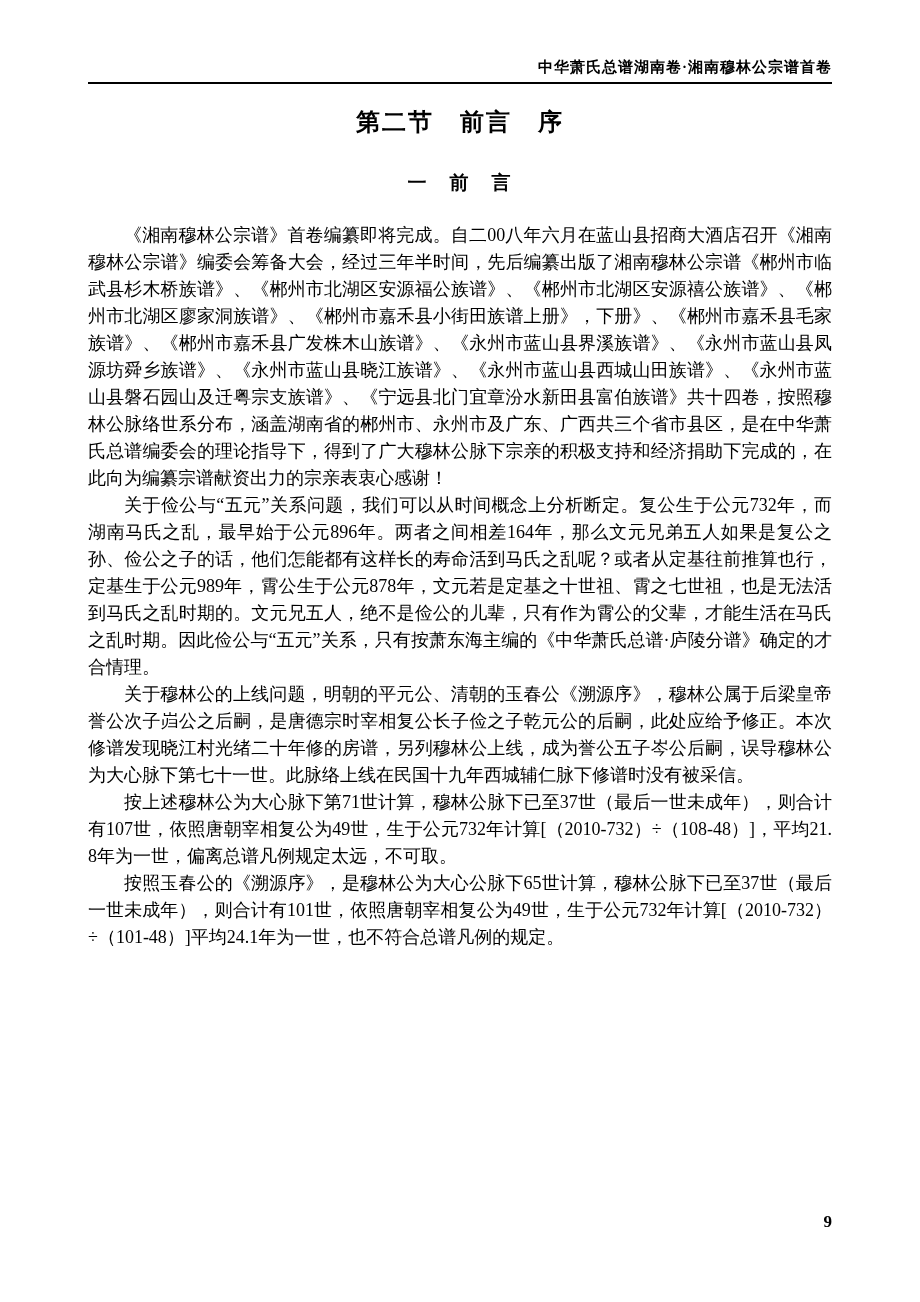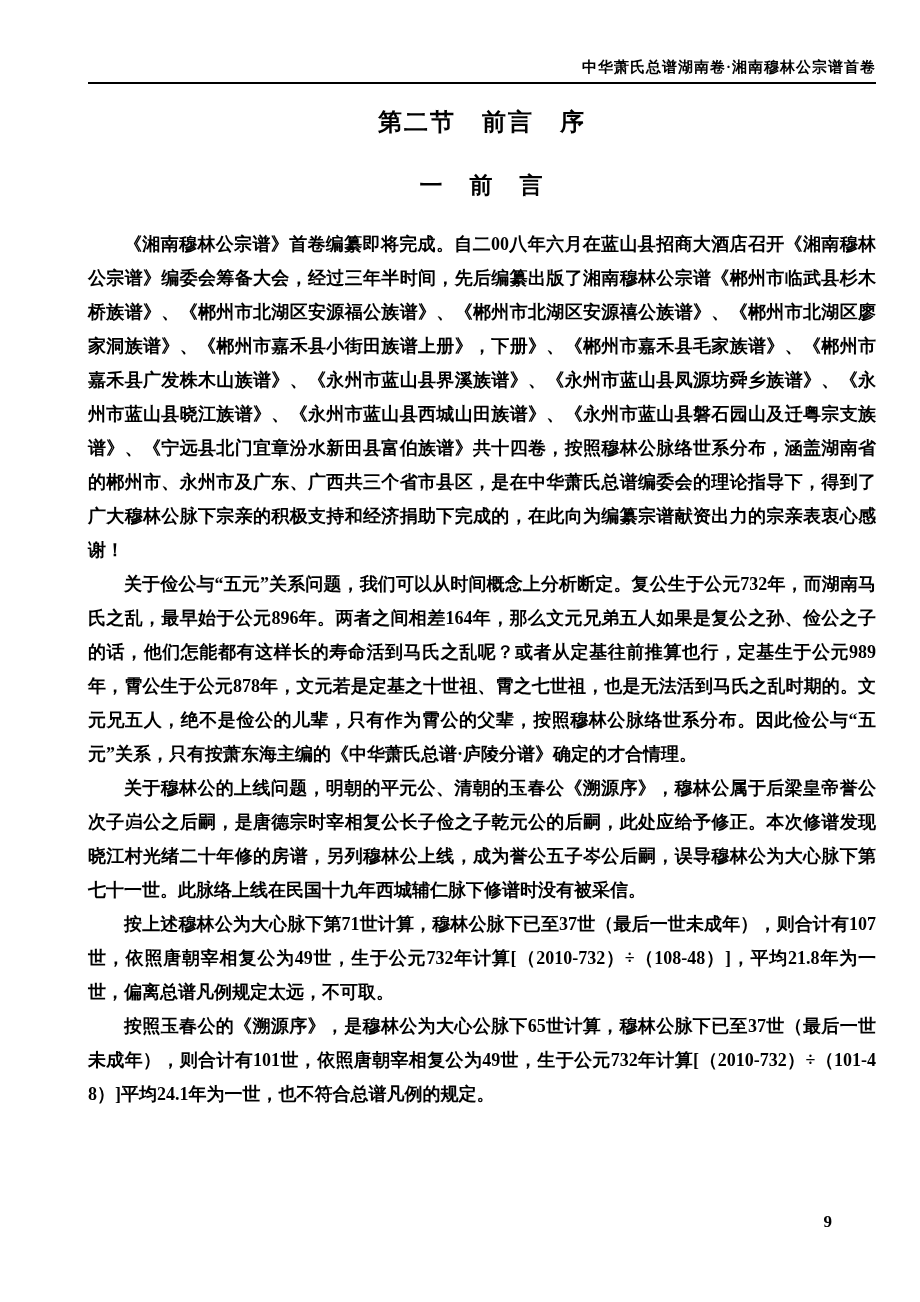--- a/index.html
+++ b/index.html
@@ -12,21 +12,21 @@
     height: 1302px;
     font-family: "Liberation Serif", "DejaVu Serif", serif;
     color: #000;
     overflow: hidden;
   }
   .page {
     position: relative;
     box-sizing: border-box;
     width: 920px;
     height: 1302px;
-    padding: 58px 44px 0 88px;
+    padding: 58px 88px 0 88px;
     background: #ffffff;
   }
   .running-header {
     font-size: 15px;
     font-weight: bold;
     text-align: right;
     letter-spacing: 1px;
     padding-bottom: 5px;
   }
   .header-rule {
@@ -36,33 +36,32 @@
     height: 0;
   }
   .section-title {
     font-size: 24px;
     font-weight: bold;
     text-align: center;
     letter-spacing: 2px;
     margin: 22px 0 0 0;
   }
   .subsection-title {
-    font-size: 23px;
+    font-size: 19px;
     font-weight: bold;
     text-align: center;
     letter-spacing: 2px;
     margin: 32px 0 0 0;
   }
   .body-text {
     margin-top: 26px;
     font-size: 18px;
-    line-height: 34px;
+    line-height: 27px;
     text-align: justify;
     text-justify: inter-ideograph;
-    font-weight: bold;
   }
   .body-text p {
     margin: 0;
     text-indent: 2em;
     word-break: break-all;
   }
   .page-number {
     position: absolute;
     right: 88px;
     bottom: 70px;
@@ -78,21 +77,21 @@
   <div class="running-header">中华萧氏总谱湖南卷·湘南穆林公宗谱首卷</div>
 
   <hr class="header-rule">
 
   <h1 class="section-title">第二节　前言　序</h1>
 
   <h2 class="subsection-title">一　前　言</h2>
 
   <div class="body-text">
     <p>《湘南穆林公宗谱》首卷编纂即将完成。自二00八年六月在蓝山县招商大酒店召开《湘南穆林公宗谱》编委会筹备大会，经过三年半时间，先后编纂出版了湘南穆林公宗谱《郴州市临武县杉木桥族谱》、《郴州市北湖区安源福公族谱》、《郴州市北湖区安源禧公族谱》、《郴州市北湖区廖家洞族谱》、《郴州市嘉禾县小街田族谱上册》，下册》、《郴州市嘉禾县毛家族谱》、《郴州市嘉禾县广发株木山族谱》、《永州市蓝山县界溪族谱》、《永州市蓝山县凤源坊舜乡族谱》、《永州市蓝山县晓江族谱》、《永州市蓝山县西城山田族谱》、《永州市蓝山县磐石园山及迁粤宗支族谱》、《宁远县北门宜章汾水新田县富伯族谱》共十四卷，按照穆林公脉络世系分布，涵盖湖南省的郴州市、永州市及广东、广西共三个省市县区，是在中华萧氏总谱编委会的理论指导下，得到了广大穆林公脉下宗亲的积极支持和经济捐助下完成的，在此向为编纂宗谱献资出力的宗亲表衷心感谢！</p>
-    <p>关于俭公与“五元”关系问题，我们可以从时间概念上分析断定。复公生于公元732年，而湖南马氏之乱，最早始于公元896年。两者之间相差164年，那么文元兄弟五人如果是复公之孙、俭公之子的话，他们怎能都有这样长的寿命活到马氏之乱呢？或者从定基往前推算也行，定基生于公元989年，霄公生于公元878年，文元若是定基之十世祖、霄之七世祖，也是无法活到马氏之乱时期的。文元兄五人，绝不是俭公的儿辈，只有作为霄公的父辈，按照穆林公脉络世系分布。因此俭公与“五元”关系，只有按萧东海主编的《中华萧氏总谱·庐陵分谱》确定的才合情理。</p>
+    <p>关于俭公与“五元”关系问题，我们可以从时间概念上分析断定。复公生于公元732年，而湖南马氏之乱，最早始于公元896年。两者之间相差164年，那么文元兄弟五人如果是复公之孙、俭公之子的话，他们怎能都有这样长的寿命活到马氏之乱呢？或者从定基往前推算也行，定基生于公元989年，霄公生于公元878年，文元若是定基之十世祖、霄之七世祖，也是无法活到马氏之乱时期的。文元兄五人，绝不是俭公的儿辈，只有作为霄公的父辈，才能生活在马氏之乱时期。因此俭公与“五元”关系，只有按萧东海主编的《中华萧氏总谱·庐陵分谱》确定的才合情理。</p>
     <p>关于穆林公的上线问题，明朝的平元公、清朝的玉春公《溯源序》，穆林公属于后梁皇帝誉公次子岿公之后嗣，是唐德宗时宰相复公长子俭之子乾元公的后嗣，此处应给予修正。本次修谱发现晓江村光绪二十年修的房谱，另列穆林公上线，成为誉公五子岑公后嗣，误导穆林公为大心脉下第七十一世。此脉络上线在民国十九年西城辅仁脉下修谱时没有被采信。</p>
     <p>按上述穆林公为大心脉下第71世计算，穆林公脉下已至37世（最后一世未成年），则合计有107世，依照唐朝宰相复公为49世，生于公元732年计算[（2010-732）÷（108-48）]，平均21.8年为一世，偏离总谱凡例规定太远，不可取。</p>
     <p>按照玉春公的《溯源序》，是穆林公为大心公脉下65世计算，穆林公脉下已至37世（最后一世未成年），则合计有101世，依照唐朝宰相复公为49世，生于公元732年计算[（2010-732）÷（101-48）]平均24.1年为一世，也不符合总谱凡例的规定。</p>
   </div>
 
   <div class="page-number">9</div>
 
 </div>
 
 </body></html>

